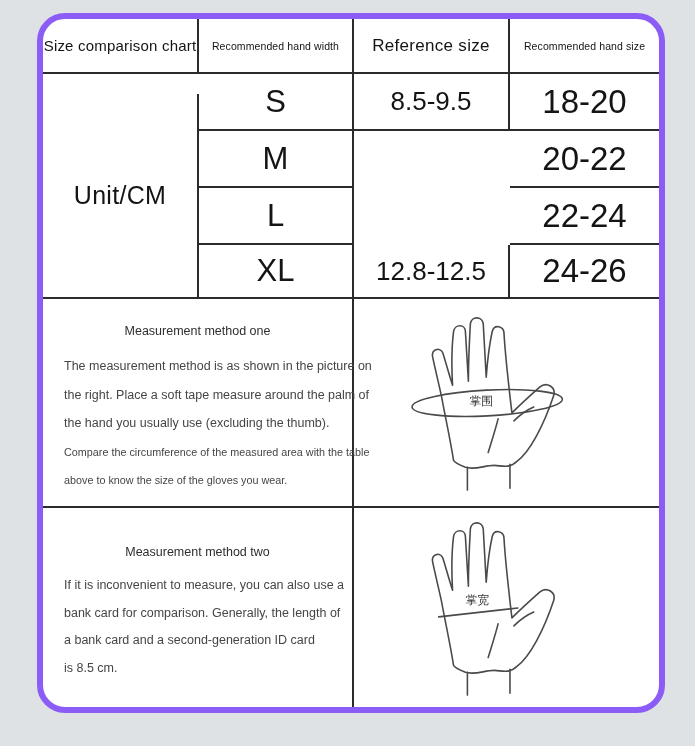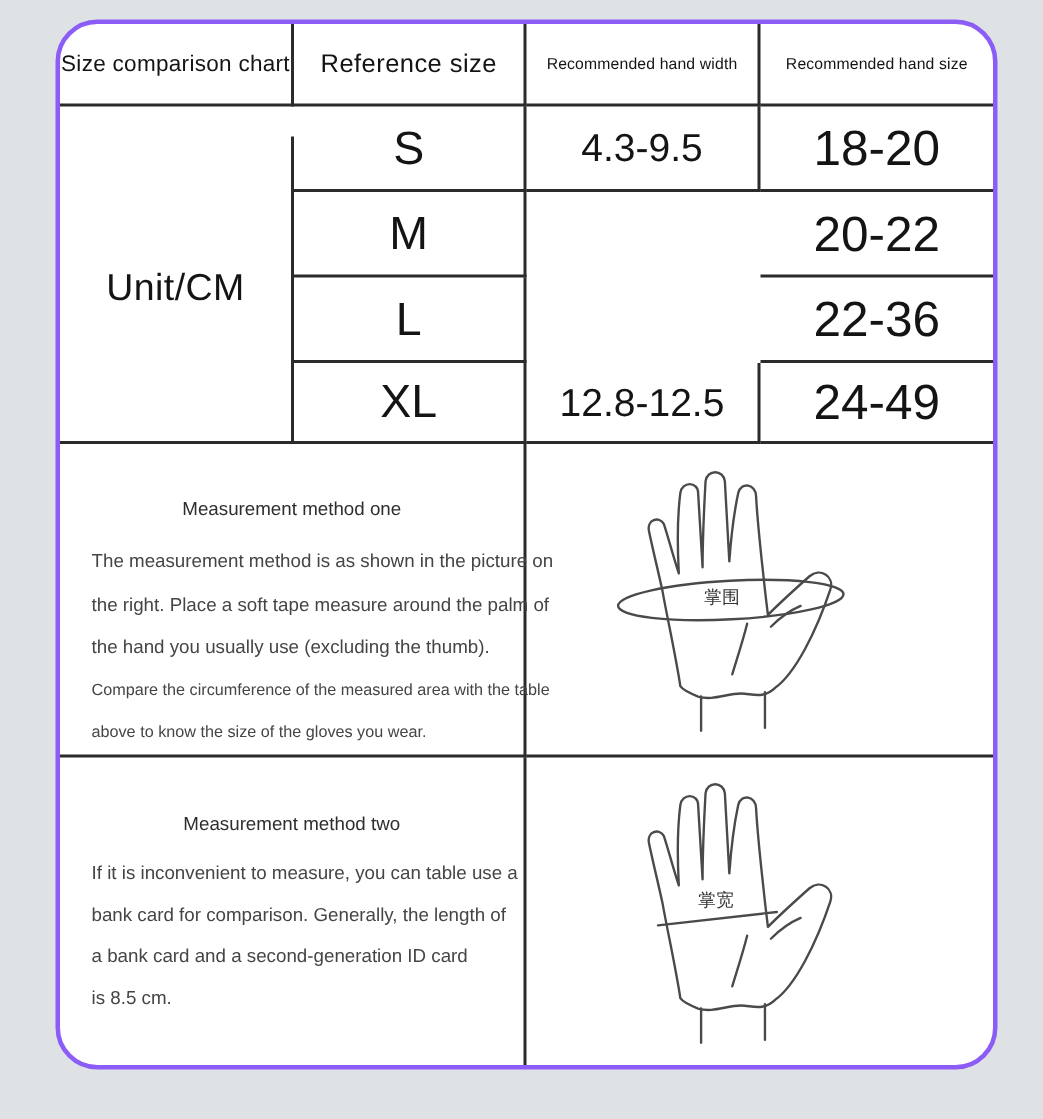--- a/index.html
+++ b/index.html
@@ -10,21 +10,21 @@
     position:relative;
     width:695px; height:746px;
     background:#dfe2e4;
     overflow:hidden;
   }
 
   .sheet {
     position:absolute; left:37px; top:13px;
     width:628px; height:700px;
     background:#ffffff;
-    border:3px solid #8b5cf6;
+    border:6px solid #8b5cf6;
     border-radius:28px;
     overflow:hidden;
     display:grid;
     grid-template-columns:156px 155px 156px auto;
     grid-template-rows:55px 57px 57px 57px 54px 209px auto;
   }
 
   .cell { display:flex; align-items:center; justify-content:center; color:#141414; }
   .br { border-right:2px solid #2b2b2b; }
   .bb { border-bottom:2px solid #2b2b2b; }
@@ -38,21 +38,21 @@
   .hand-width { font-size:26px; }
   .hand-size  { font-size:33px; }
 
   .text-cell { display:block; text-align:left; }
   .m1-text { grid-row:6; grid-column:1/3; }
   .m2-text { grid-row:7; grid-column:1/3; }
   .m1-img  { grid-row:6; grid-column:3/5; }
   .m2-img  { grid-row:7; grid-column:3/5; }
 
   .method-title { text-align:center; font-size:12.5px; color:#2e2e2e; line-height:14px; }
-  .m1-text .method-title { padding-top:36px; }
+  .m1-text .method-title { padding-top:25px; }
   .m2-text .method-title { padding-top:37px; }
 
   .method-lines { padding-left:21px; padding-right:6px; color:#454545; }
   .m1-text .method-lines { margin-top:14px; }
   .m2-text .method-lines { margin-top:13px; }
   .m1-text .tline { line-height:28.5px; font-size:12.5px; white-space:nowrap; }
   .m2-text .tline { line-height:27.5px; font-size:12.5px; white-space:nowrap; }
   .tline.small { font-size:10.8px; }
 
   .img-cell { display:flex; align-items:center; justify-content:center; }
@@ -66,39 +66,39 @@
     paint-order:stroke; font-family:"Liberation Sans","DejaVu Sans",sans-serif;
   }
 </style>
 </head>
 <body>
 
 <div class="page">
   <div class="sheet">
 
     <div class="cell br bb hdr-lg">Size comparison chart</div>
+    <div class="cell br bb hdr-sm">Recommended hand width</div>
     <div class="cell br bb hdr-ref">Reference size</div>
-    <div class="cell br bb hdr-sm">Recommended hand width</div>
     <div class="cell bb hdr-sm">Recommended hand size</div>
 
     <div class="cell br bb unit-cell">Unit/CM</div>
 
     <div class="cell br bb size-letter" style="grid-row:2;grid-column:2">S</div>
-    <div class="cell br bb hand-width" style="grid-row:2;grid-column:3">4.3-9.5</div>
+    <div class="cell br bb hand-width" style="grid-row:2;grid-column:3">8.5-9.5</div>
     <div class="cell bb hand-size" style="grid-row:2;grid-column:4">18-20</div>
 
     <div class="cell br bb size-letter" style="grid-row:3;grid-column:2">M</div>
     <div class="cell bb hand-size" style="grid-row:3;grid-column:4">20-22</div>
 
     <div class="cell br bb size-letter" style="grid-row:4;grid-column:2">L</div>
-    <div class="cell bb hand-size" style="grid-row:4;grid-column:4">22-36</div>
+    <div class="cell bb hand-size" style="grid-row:4;grid-column:4">22-24</div>
 
     <div class="cell br bb size-letter" style="grid-row:5;grid-column:2">XL</div>
     <div class="cell br bb hand-width" style="grid-row:5;grid-column:3">12.8-12.5</div>
-    <div class="cell bb hand-size" style="grid-row:5;grid-column:4">24-49</div>
+    <div class="cell bb hand-size" style="grid-row:5;grid-column:4">24-26</div>
 
     <div class="text-cell br bb m1-text">
       <div class="method-title">Measurement method one</div>
       <div class="method-lines">
         <div class="tline">The measurement method is as shown in the picture on</div>
         <div class="tline">the right. Place a soft tape measure around the palm of</div>
         <div class="tline">the hand you usually use (excluding the thumb).</div>
         <div class="tline small">Compare the circumference of the measured area with the table</div>
         <div class="tline small">above to know the size of the gloves you wear.</div>
       </div>
@@ -134,21 +134,21 @@
         <path d="M 91 116 C 88 128 84 140 81 150"></path>
         <path d="M 107 118 C 113 112 120 107 127 104"></path>
         <ellipse cx="80" cy="100" rx="76" ry="13" transform="rotate(-3 80 100)"></ellipse>
         <text x="62" y="102">掌围</text>
       </svg>
     </div>
 
     <div class="text-cell br m2-text">
       <div class="method-title">Measurement method two</div>
       <div class="method-lines">
-        <div class="tline">If it is inconvenient to measure, you can table use a</div>
+        <div class="tline">If it is inconvenient to measure, you can also use a</div>
         <div class="tline">bank card for comparison. Generally, the length of</div>
         <div class="tline">a bank card and a second-generation ID card</div>
         <div class="tline">is 8.5 cm.</div>
       </div>
     </div>
 
     <div class="cell img-cell m2-img">
       <svg class="hand-svg" width="214" height="198" viewBox="0 0 200 200" aria-hidden="true">
         <path class="hand-fill" d="
           M 46 158

